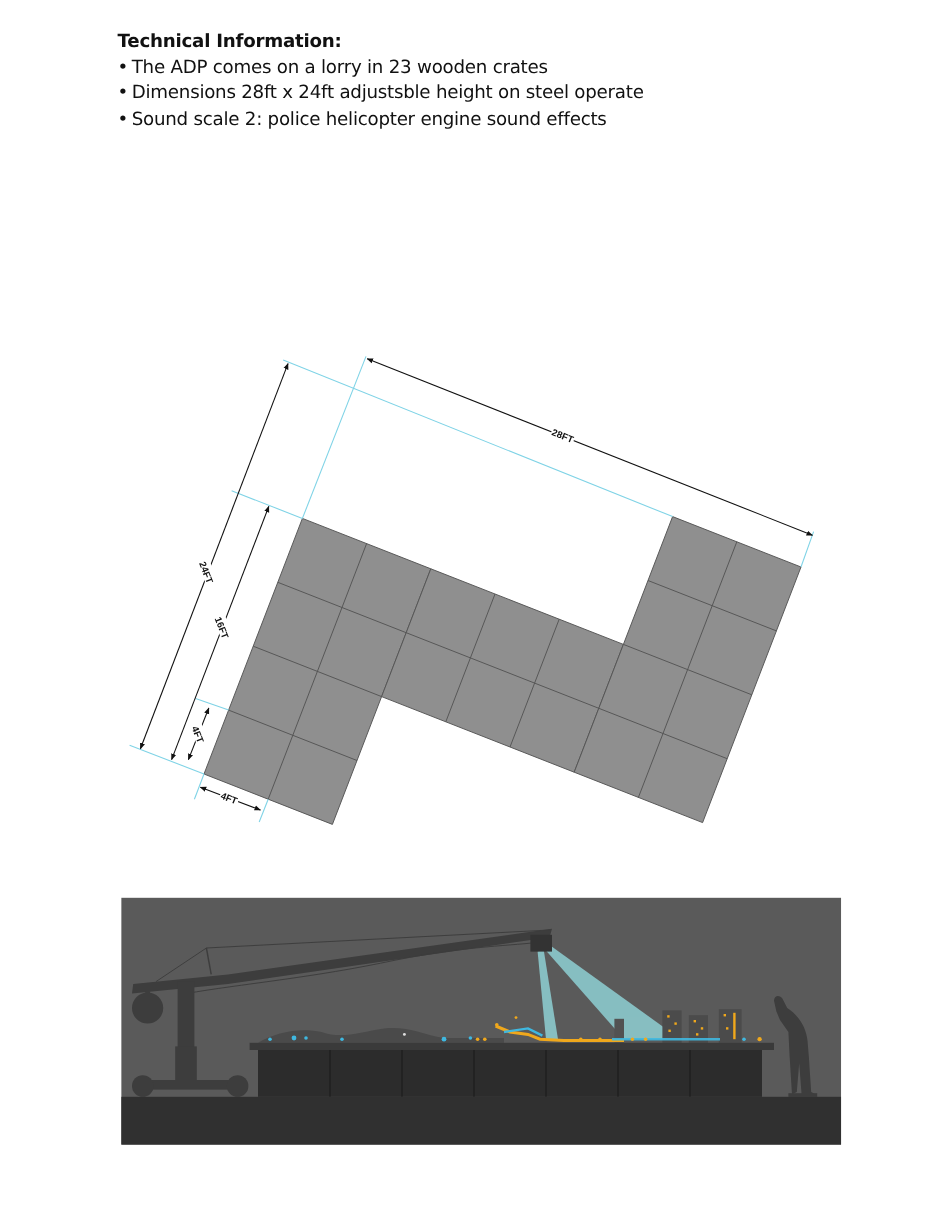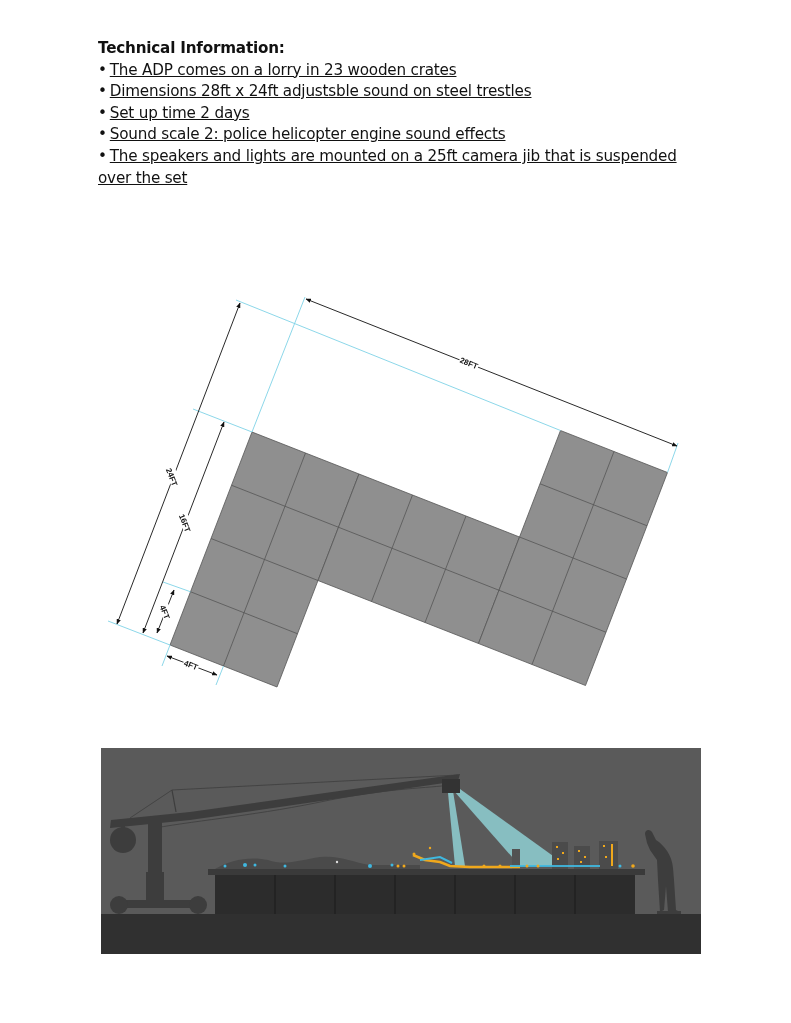--- a/index.html
+++ b/index.html
@@ -1,38 +1,36 @@
 <!DOCTYPE html>
 <html><head>
 <meta charset="utf-8">
 <style>
   html, body { margin: 0; padding: 0; background: #ffffff; }
   body { width: 791px; height: 1023px; position: relative; overflow: hidden;
          font-family: "DejaVu Sans", "Liberation Sans", sans-serif; color: #111; }
-  .tech-info { position: absolute; left: 98px; top: 38px; width: 600px;
+  .tech-info { position: absolute; left: 98px; top: 24px; width: 600px;
                font-size: 15.2px; line-height: 21.6px; letter-spacing: -0.2px; }
   .tech-info h1 { margin: 0; font-size: 15.2px; font-weight: bold; line-height: 21.6px; }
   .tech-info ul { list-style: none; margin: 0; padding: 0; }
-  .tech-info li { margin: 0; padding: 0; text-decoration: underline; }
+  .tech-info li { margin: 0; padding: 0; }
   .bullet { display: inline-block; margin-right: 3px; }
   .diagram { position: absolute; left: 0; top: 280px; width: 791px; height: 430px; }
   .illustration { position: absolute; left: 101px; top: 748px; width: 600px; height: 206px; }
   .dim-label { font-family: "Liberation Sans", sans-serif; font-size: 8px; font-weight: bold; fill: #111; }
 </style>
 </head>
 <body>
 
 <div class="tech-info">
   <h1>Technical Information:</h1>
   <ul>
     <li><span class="bullet">•</span><span>The ADP comes on a lorry in 23 wooden crates</span></li>
-    <li><span class="bullet">•</span><span>Dimensions 28ft x 24ft adjustsble sound on steel trestles</span></li>
-    <li><span class="bullet">•</span><span>Set up time 2 days</span></li>
+    <li><span class="bullet">•</span><span>Dimensions 28ft x 24ft adjustsble height on steel operate</span></li>
     <li><span class="bullet">•</span><span>Sound scale 2: police helicopter engine sound effects</span></li>
-    <li><span class="bullet">•</span><span>The speakers and lights are mounted on a 25ft camera jib that is suspended over the set</span></li>
   </ul>
 </div>
 
 <svg class="diagram" viewBox="0 280 791 430" xmlns="http://www.w3.org/2000/svg">
   <defs>
     <marker id="arrow" viewBox="0 0 10 10" refX="9" refY="5" markerWidth="6" markerHeight="6" orient="auto-start-reverse">
       <path d="M0,1 L10,5 L0,9 z" fill="#111"></path>
     </marker>
   </defs>
 

